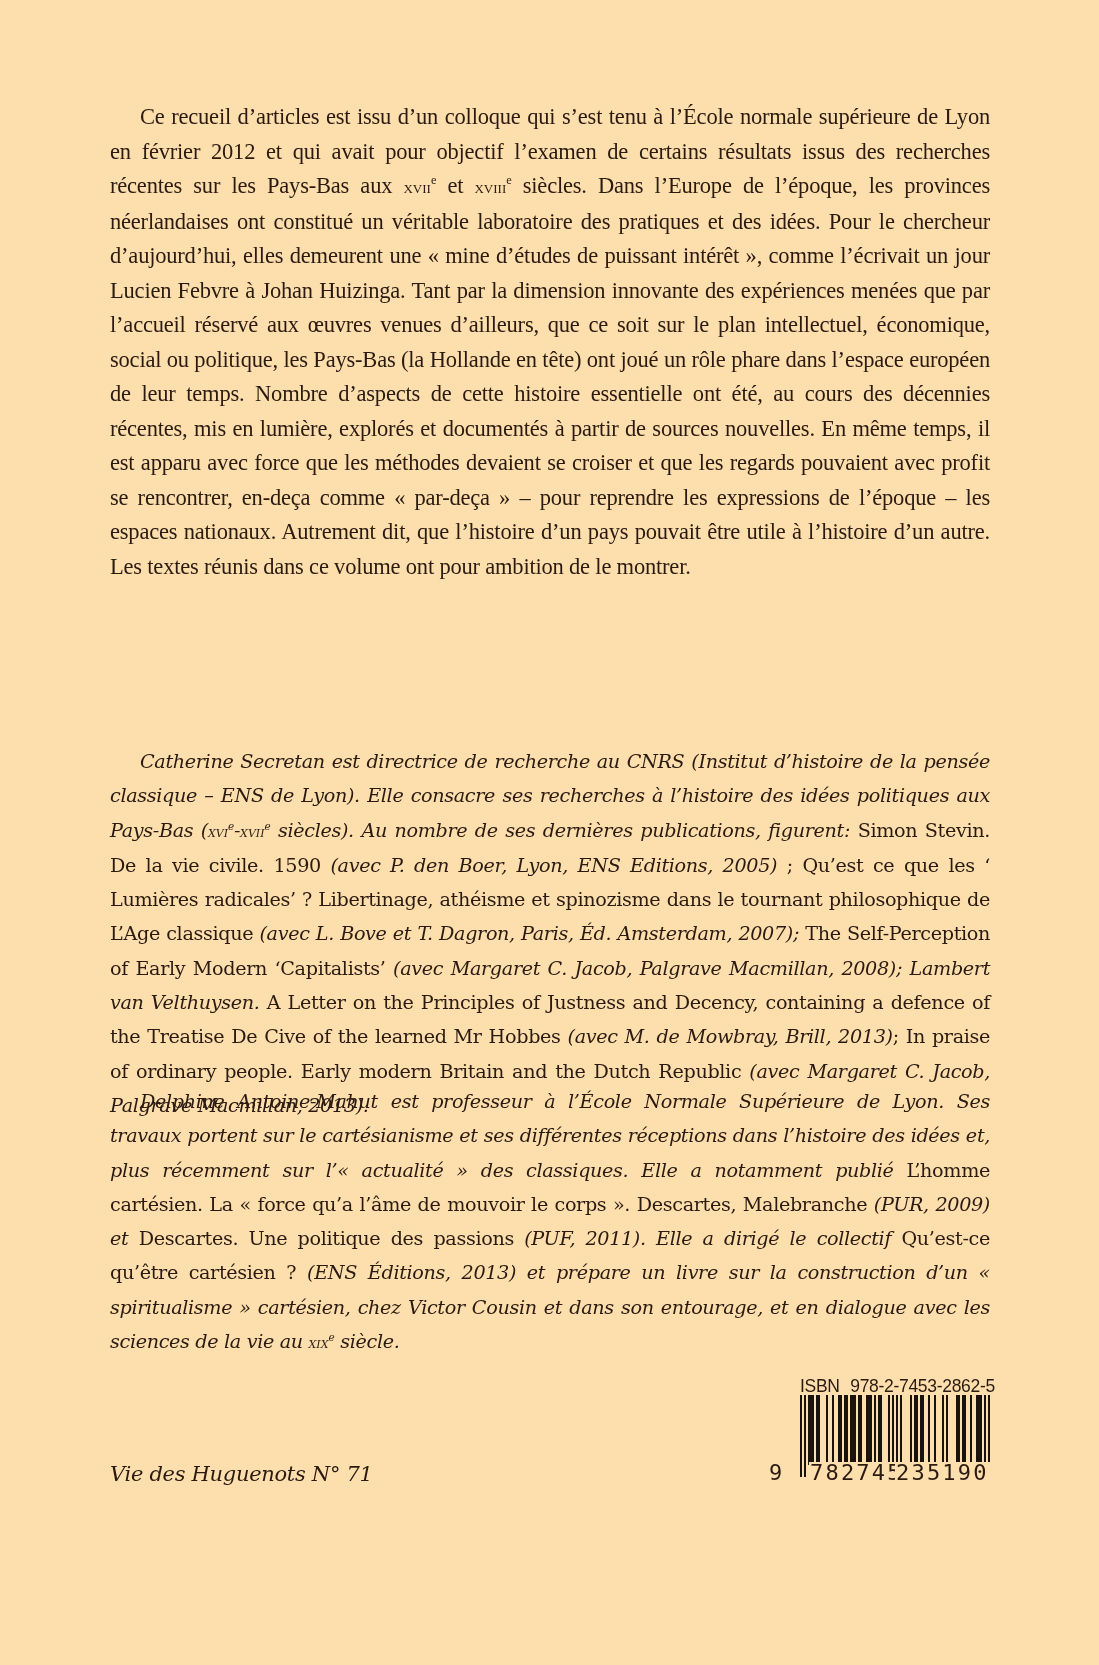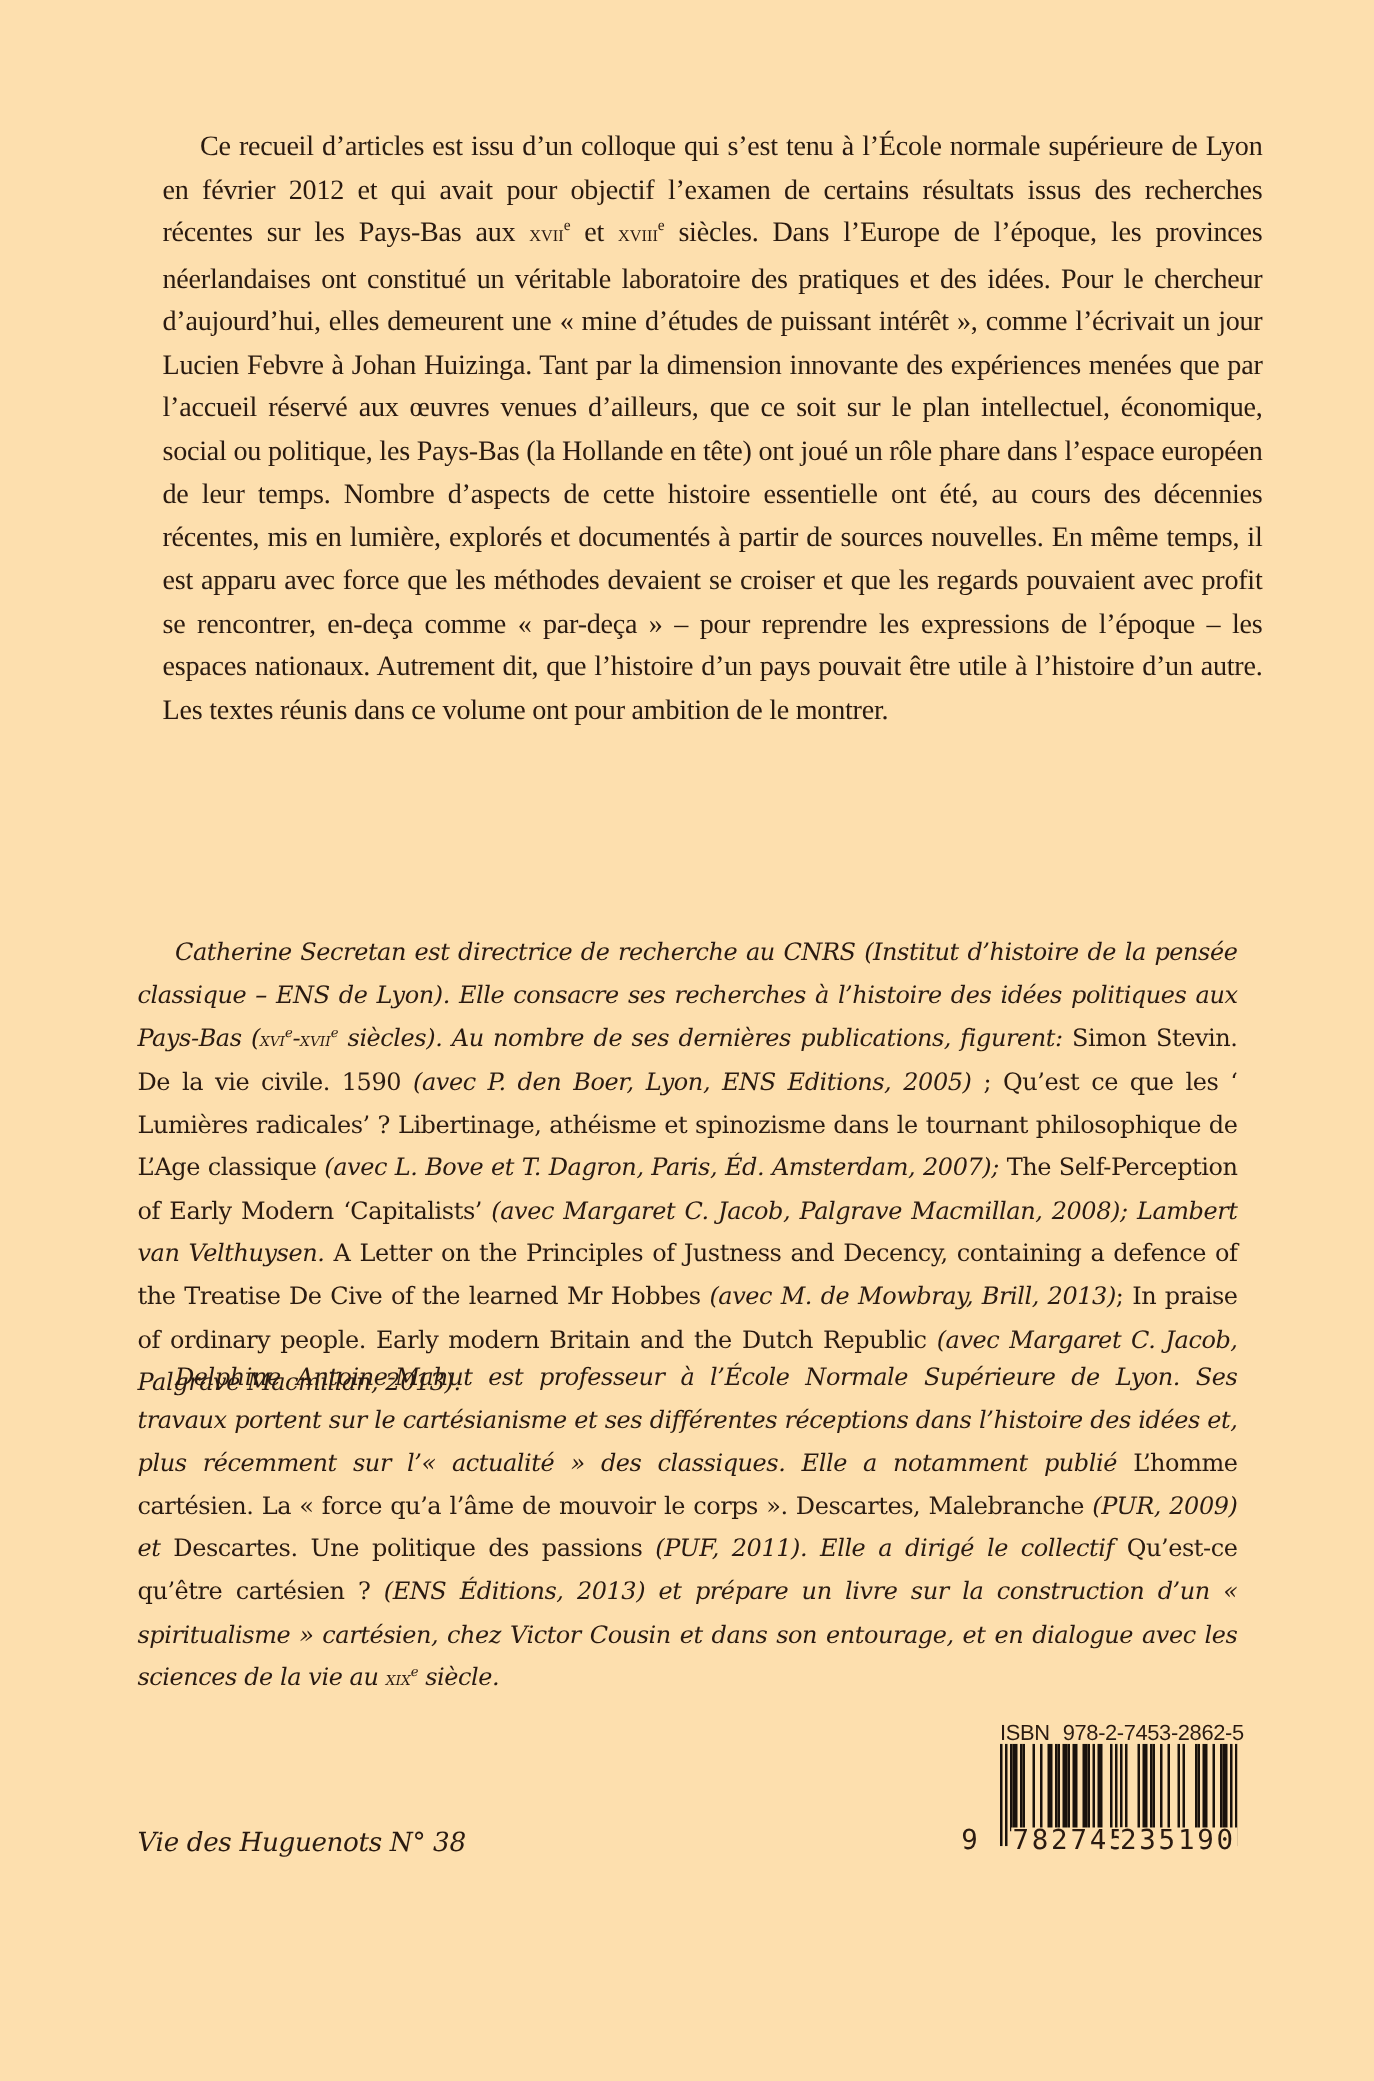--- a/index.html
+++ b/index.html
@@ -27,21 +27,20 @@
       width: 880px;
       text-align: justify;
       hyphens: auto;
     }
     .summary {
       top: 100px;
       font-family: "Liberation Serif", "DejaVu Serif", serif;
       font-size: 22.5px;
       line-height: 34.5px;
       letter-spacing: -0.2px;
-      margin-left: 20px;
     }
     .summary p, .bio p {
       margin: 0;
       text-indent: 30px;
     }
     .bio {
       font-family: "DejaVu Serif", "Liberation Serif", serif;
       font-size: 19.2px;
       line-height: 34.3px;
       letter-spacing: -0.35px;
@@ -110,21 +109,21 @@
   </div>
 
   <div class="text-block bio bio-1">
     <p id="bio1"><span class="it">Catherine Secretan est directrice de recherche au CNRS (Institut d’histoire de la pensée classique – ENS de Lyon). Elle consacre ses recherches à l’histoire des idées politiques aux Pays-Bas (</span><span class="it sc">xvi</span><sup class="it e">e</sup><span class="it">-</span><span class="it sc">xvii</span><sup class="it e">e</sup><span class="it"> siècles). Au nombre de ses dernières publications, figurent: </span><span>Simon Stevin. De la vie civile. 1590 </span><span class="it">(avec P. den Boer, Lyon, ENS Editions, 2005)</span><span> ; Qu’est ce que les ‘ Lumières radicales’ ? Libertinage, athéisme et spinozisme dans le tournant philosophique de L’Age classique </span><span class="it">(avec L. Bove et T. Dagron, Paris, Éd. Amsterdam, 2007);</span><span> The Self-Perception of Early Modern ‘Capitalists’ </span><span class="it">(avec Margaret C. Jacob, Palgrave Macmillan, 2008); Lambert van Velthuysen.</span><span> A Letter on the Principles of Justness and Decency, containing a defence of the Treatise De Cive of the learned Mr Hobbes </span><span class="it">(avec M. de Mowbray, Brill, 2013)</span><span>; In praise of ordinary people. Early modern Britain and the Dutch Republic </span><span class="it">(avec Margaret C. Jacob, Palgrave Macmillan, 2013).</span></p>
   </div>
 
   <div class="text-block bio bio-2">
     <p id="bio2"><span class="it">Delphine Antoine-Mahut est professeur à l’École Normale Supérieure de Lyon. Ses travaux portent sur le cartésianisme et ses différentes réceptions dans l’histoire des idées et, plus récemment sur l’« actualité » des classiques. Elle a notamment publié</span><span> L’homme cartésien. La « force qu’a l’âme de mouvoir le corps ». Descartes, Malebranche </span><span class="it">(PUR, 2009) et</span><span> Descartes. Une politique des passions </span><span class="it">(PUF, 2011). Elle a dirigé le collectif</span><span> Qu’est-ce qu’être cartésien ? </span><span class="it">(ENS Éditions, 2013) et prépare un livre sur la construction d’un « spiritualisme » cartésien, chez Victor Cousin et dans son entourage, et en dialogue avec les sciences de la vie au </span><span class="it sc">xix</span><sup class="it e">e</sup><span class="it"> siècle.</span></p>
   </div>
 
-  <div class="series">Vie des Huguenots N° 38</div>
+  <div class="series">Vie des Huguenots N° 71</div>
 
   <div class="isbn-label">ISBN  978-2-7453-2862-5</div>
 
   <svg class="barcode" id="barcode" viewBox="0 0 95 41" preserveAspectRatio="none">
       <rect x="0" y="0" width="1" height="41" fill="#1a120c"></rect>
       <rect x="2" y="0" width="1" height="41" fill="#1a120c"></rect>
       <rect x="4" y="0" width="1" height="35" fill="#1a120c"></rect>
       <rect x="5" y="0" width="1" height="35" fill="#1a120c"></rect>
       <rect x="6" y="0" width="1" height="35" fill="#1a120c"></rect>
       <rect x="8" y="0" width="1" height="35" fill="#1a120c"></rect>

